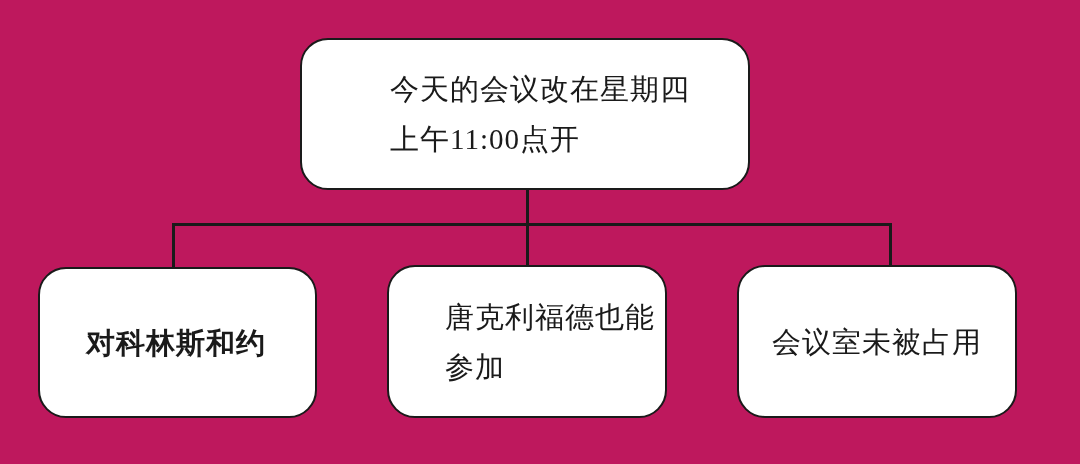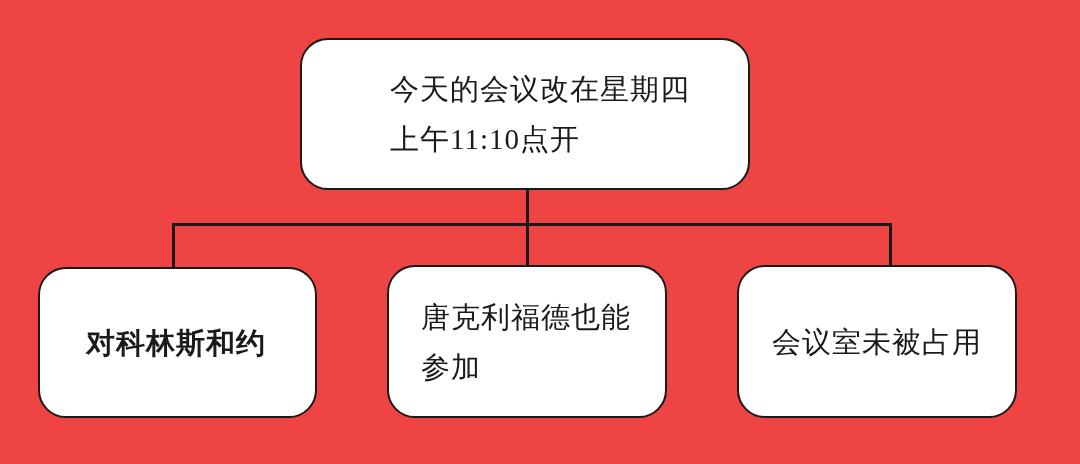--- a/index.html
+++ b/index.html
@@ -4,21 +4,21 @@
 <style>
   html, body {
     margin: 0;
     padding: 0;
     background: #ffffff;
   }
   .canvas {
     position: relative;
     width: 1080px;
     height: 464px;
-    background: #ef4444;
+    background: #be185d;
     font-family: "Liberation Serif", "DejaVu Serif", serif;
     color: #1a1a1a;
     overflow: hidden;
   }
   .node {
     position: absolute;
     background: #ffffff;
     border: 2.5px solid #1a1a1a;
     border-radius: 28px;
     box-sizing: border-box;
@@ -46,21 +46,21 @@
     width: 279px;
     height: 151px;
     padding-left: 46px;
     font-weight: bold;
   }
   .node-child-2 {
     left: 387px;
     top: 265px;
     width: 280px;
     height: 153px;
-    padding-left: 32px;
+    padding-left: 56px;
   }
   .node-child-3 {
     left: 737px;
     top: 265px;
     width: 280px;
     height: 153px;
     align-items: center;
     padding-left: 0;
   }
   .connector {
@@ -73,21 +73,21 @@
   .conn-mid-drop    { left: 526px; top: 223px; width: 2.5px; height: 44px; }
   .conn-right-drop  { left: 889px; top: 223px; width: 2.5px; height: 44px; }
 </style>
 </head>
 <body>
 
 <div class="canvas">
 
   <div class="node node-root">
     <span class="line">今天的会议改在星期四</span>
-    <span class="line">上午11:10点开</span>
+    <span class="line">上午11:00点开</span>
   </div>
 
   <div class="connector conn-root-drop"></div>
   <div class="connector conn-hbar"></div>
   <div class="connector conn-left-drop"></div>
   <div class="connector conn-mid-drop"></div>
   <div class="connector conn-right-drop"></div>
 
   <div class="node node-child-1">
     <span class="line">对科林斯和约</span>

